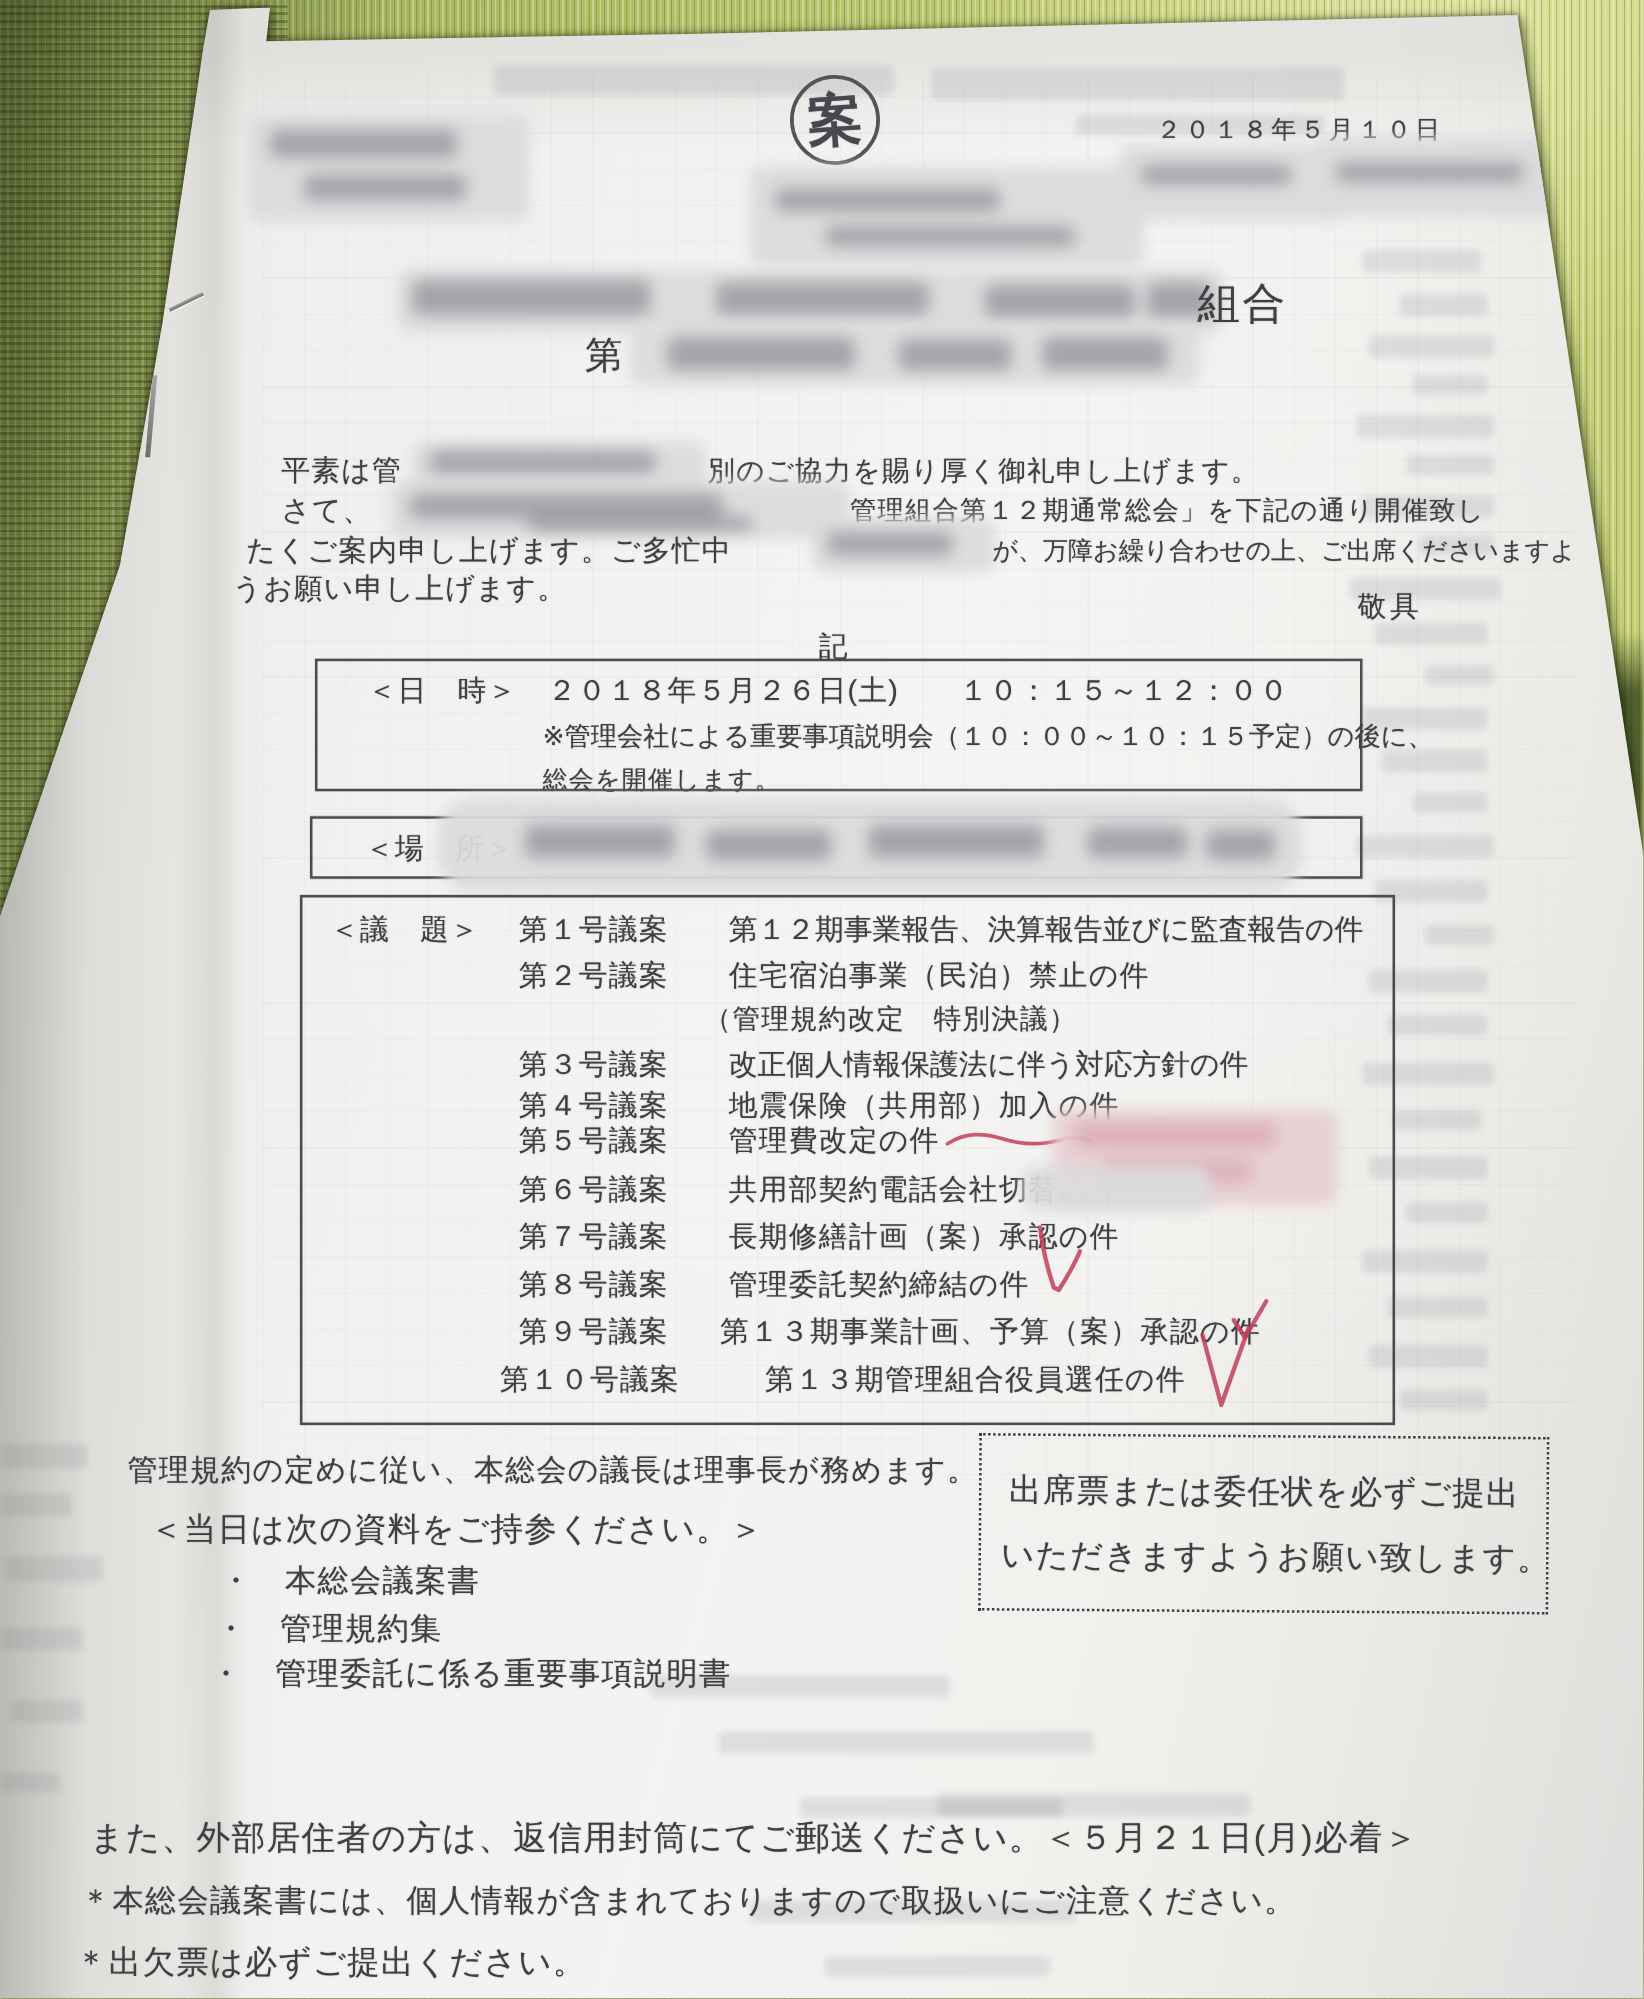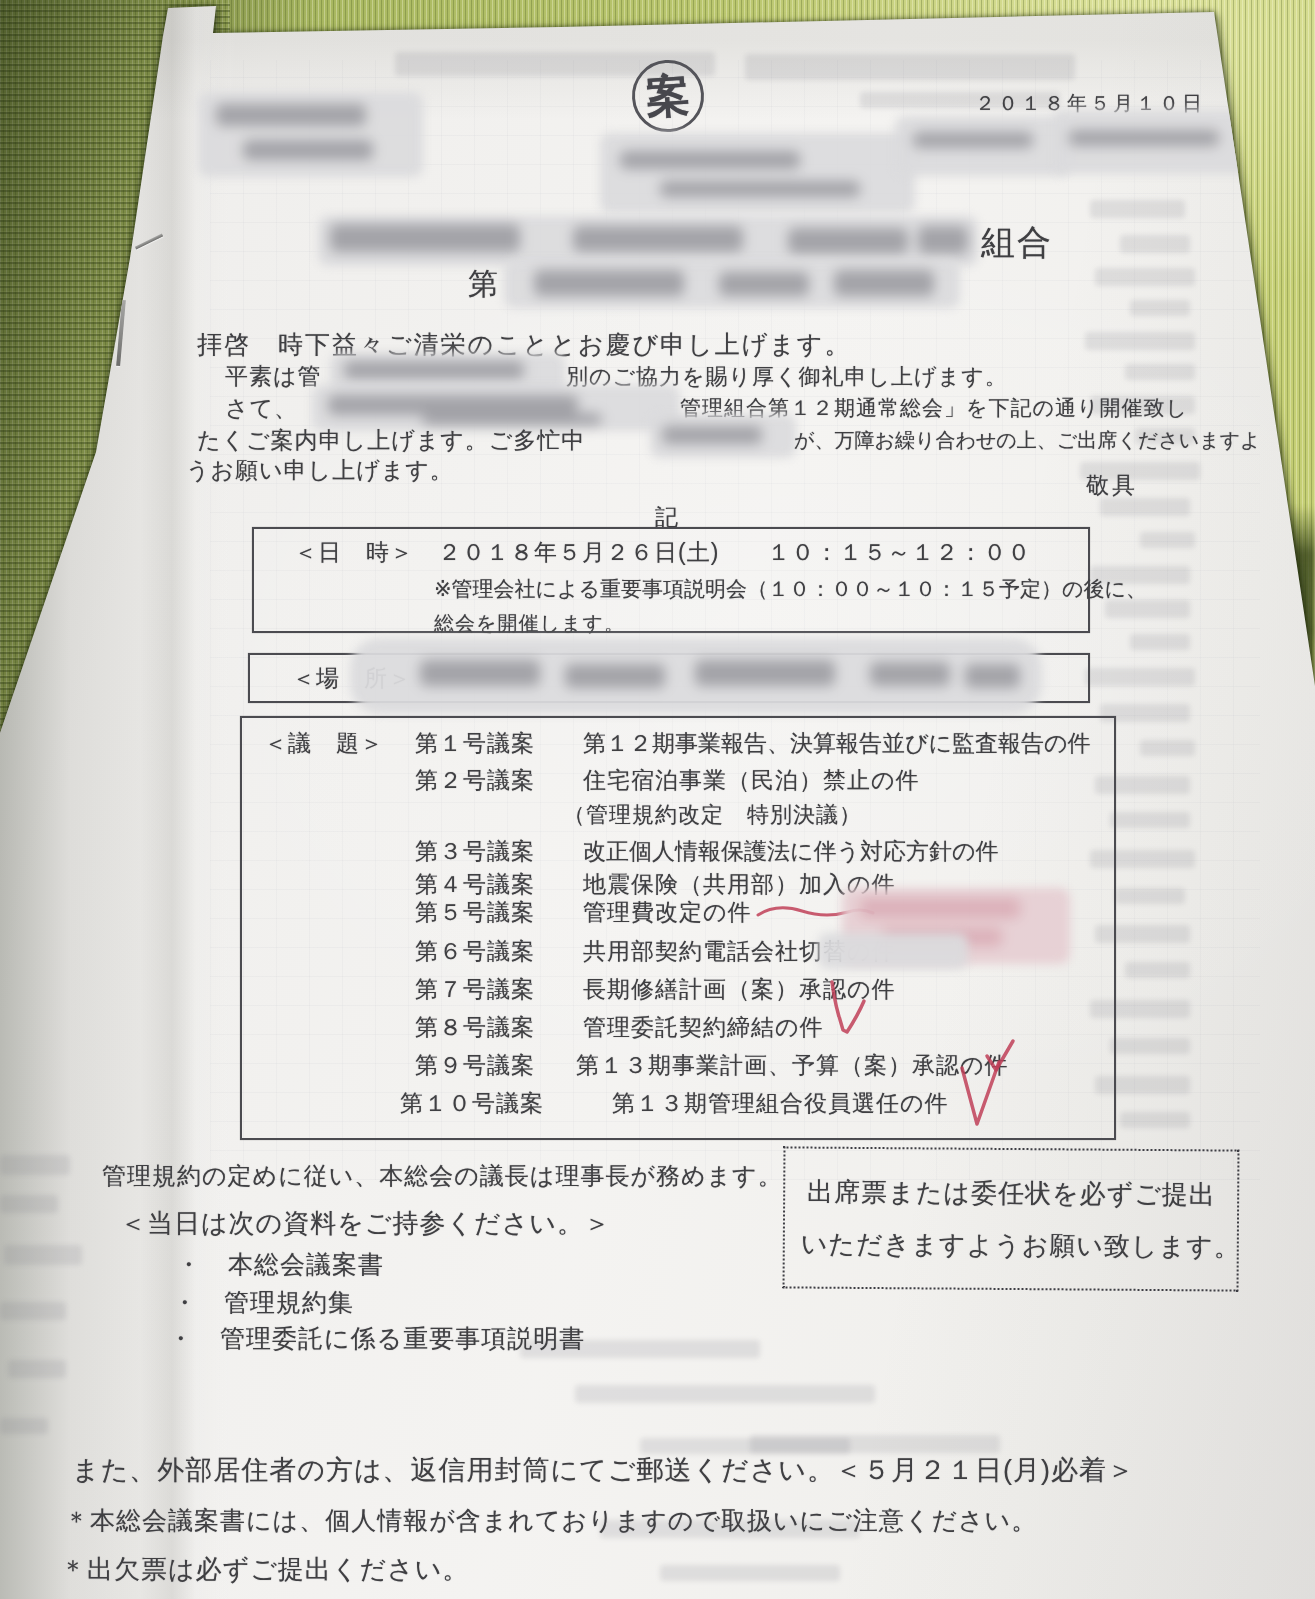--- a/index.html
+++ b/index.html
@@ -164,21 +164,21 @@
           <div class="bleed" style="left: 660px; top: 1565px; width: 180px; height: 16px;"></div>
         </div>
 
     <div class="staple" style="left:134px;top:240px;width:30px;height:3px;transform:rotate(-26deg);"></div>
     <div class="staple" style="left:119px;top:300px;width:3.5px;height:66px;transform:rotate(5deg);"></div>
 
     <div class="stamp">
       <span>案</span>
     </div>
 
-    <div class="t" style="left:975px;top:90px;font-size:20px;letter-spacing:3px;">２０１８年５月１０日</div>
+    <div class="t" style="left:925px;top:90px;font-size:20px;letter-spacing:3px;">２０１８年５月１０日</div>
 
     <div class="redact" style="left:198px;top:92px;width:225px;height:85px;">
       <div class="dk" style="left:18px;top:12px;width:150px;height:22px;"></div>
       <div class="dk" style="left:45px;top:48px;width:130px;height:20px;"></div>
     </div>
 
     <div class="redact" style="left:600px;top:133px;width:315px;height:80px;">
       <div class="dk" style="left:20px;top:18px;width:180px;height:18px;"></div>
       <div class="dk" style="left:60px;top:48px;width:200px;height:16px;"></div>
     </div>
@@ -188,30 +188,29 @@
     <div class="redact round-r" style="left:1055px;top:110px;width:250px;height:64px;">
       <div class="dk" style="left:14px;top:20px;width:150px;height:16px;"></div>
     </div>
 
     <div class="redact" style="left:318px;top:216px;width:660px;height:50px;">
       <div class="dk" style="left:12px;top:8px;width:190px;height:28px;"></div>
       <div class="dk" style="left:255px;top:10px;width:170px;height:26px;"></div>
       <div class="dk" style="left:470px;top:12px;width:120px;height:26px;"></div>
       <div class="dk" style="left:600px;top:10px;width:50px;height:28px;"></div>
     </div>
-    <div class="t" style="left:958px;top:220px;font-size:34px;letter-spacing:2px;margin-left:23px;">組合</div>
+    <div class="t" style="left:958px;top:220px;font-size:34px;letter-spacing:2px;">組合</div>
 
     <div class="t" style="left:468px;top:264px;font-size:30px;">第</div>
     <div class="redact" style="left:504px;top:260px;width:456px;height:48px;">
       <div class="dk" style="left:30px;top:10px;width:150px;height:26px;"></div>
       <div class="dk" style="left:215px;top:12px;width:90px;height:24px;"></div>
       <div class="dk" style="left:330px;top:10px;width:100px;height:26px;"></div>
     </div>
 
-    <div class="t" style="left:197px;top:328px;font-size:25px;letter-spacing:2px;">拝啓　時下益々ご清栄のこととお慶び申し上げます。</div>
 
     <div class="t" style="left:225px;top:361px;font-size:23px;">平素は管</div>
     <div class="redact" style="left:330px;top:353px;width:235px;height:40px;">
       <div class="dk" style="left:14px;top:8px;width:180px;height:18px;"></div>
     </div>
     <div class="t" style="left:566px;top:362px;font-size:22px;">別のご協力を賜り厚く御礼申し上げます。</div>
 
     <div class="t" style="left:225px;top:393px;font-size:23px;">さて、</div>
     <div class="redact" style="left:312px;top:385px;width:368px;height:46px;">
       <div class="dk" style="left:16px;top:10px;width:250px;height:20px;"></div>

